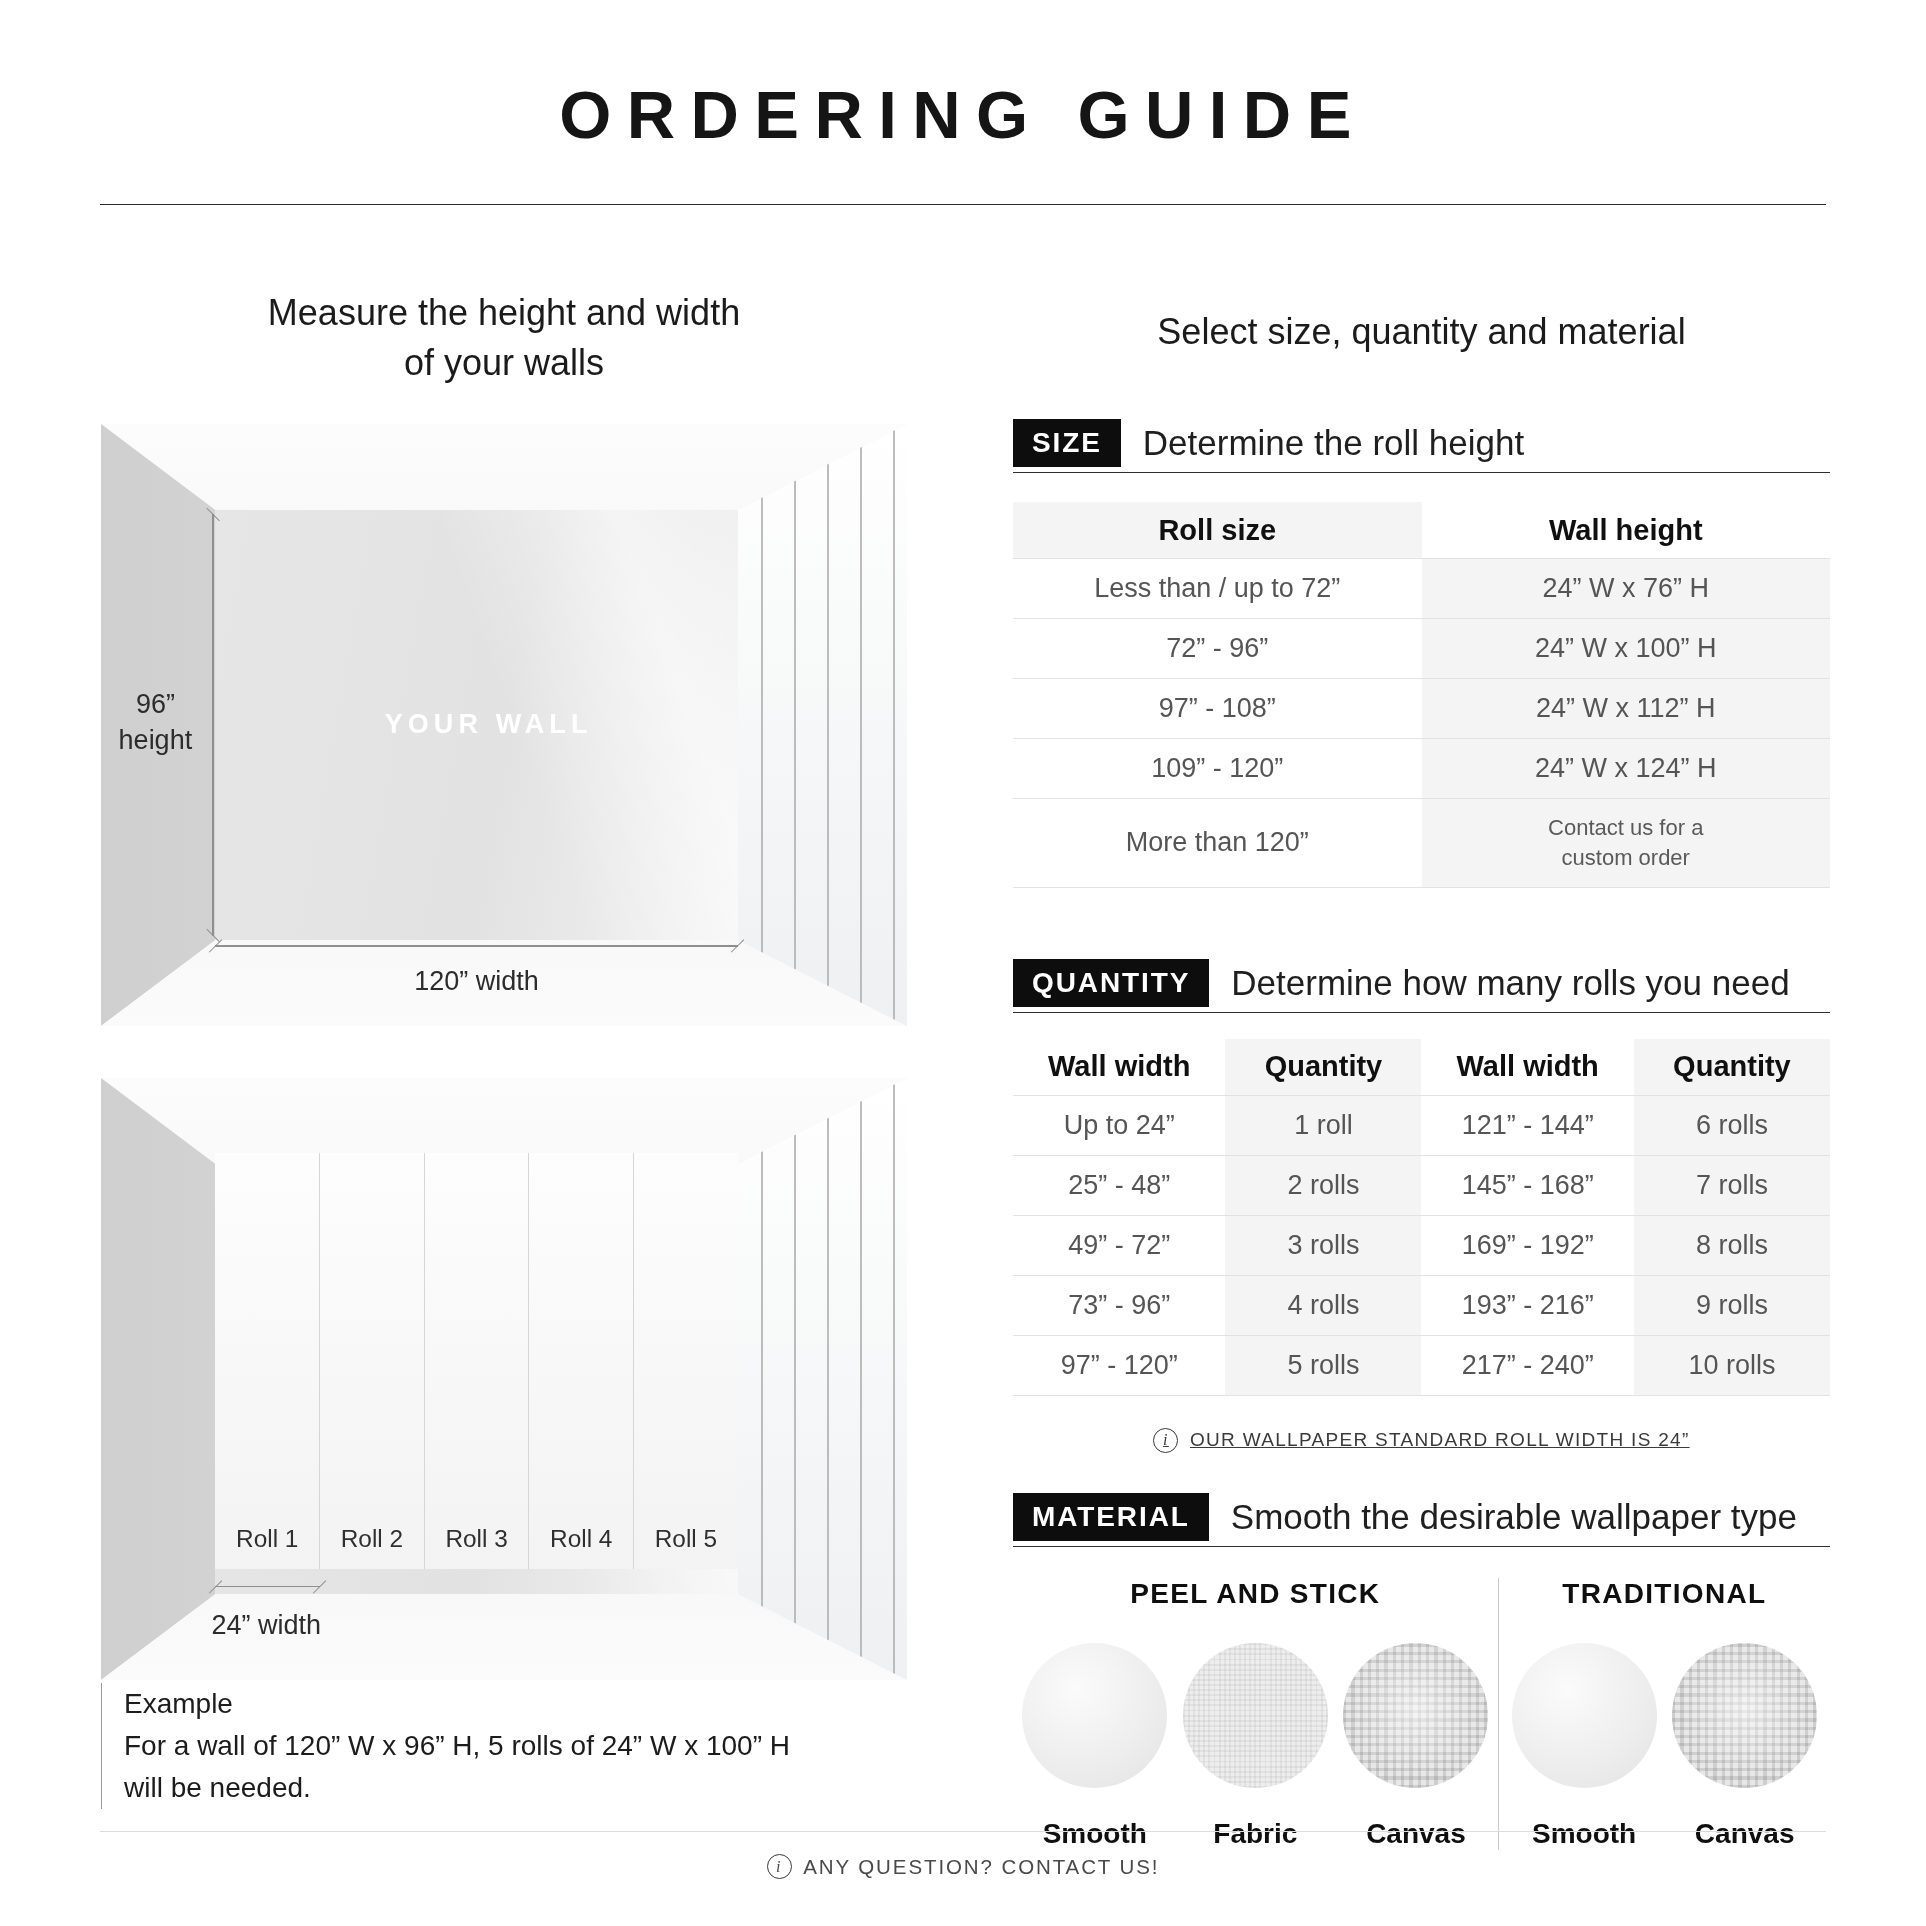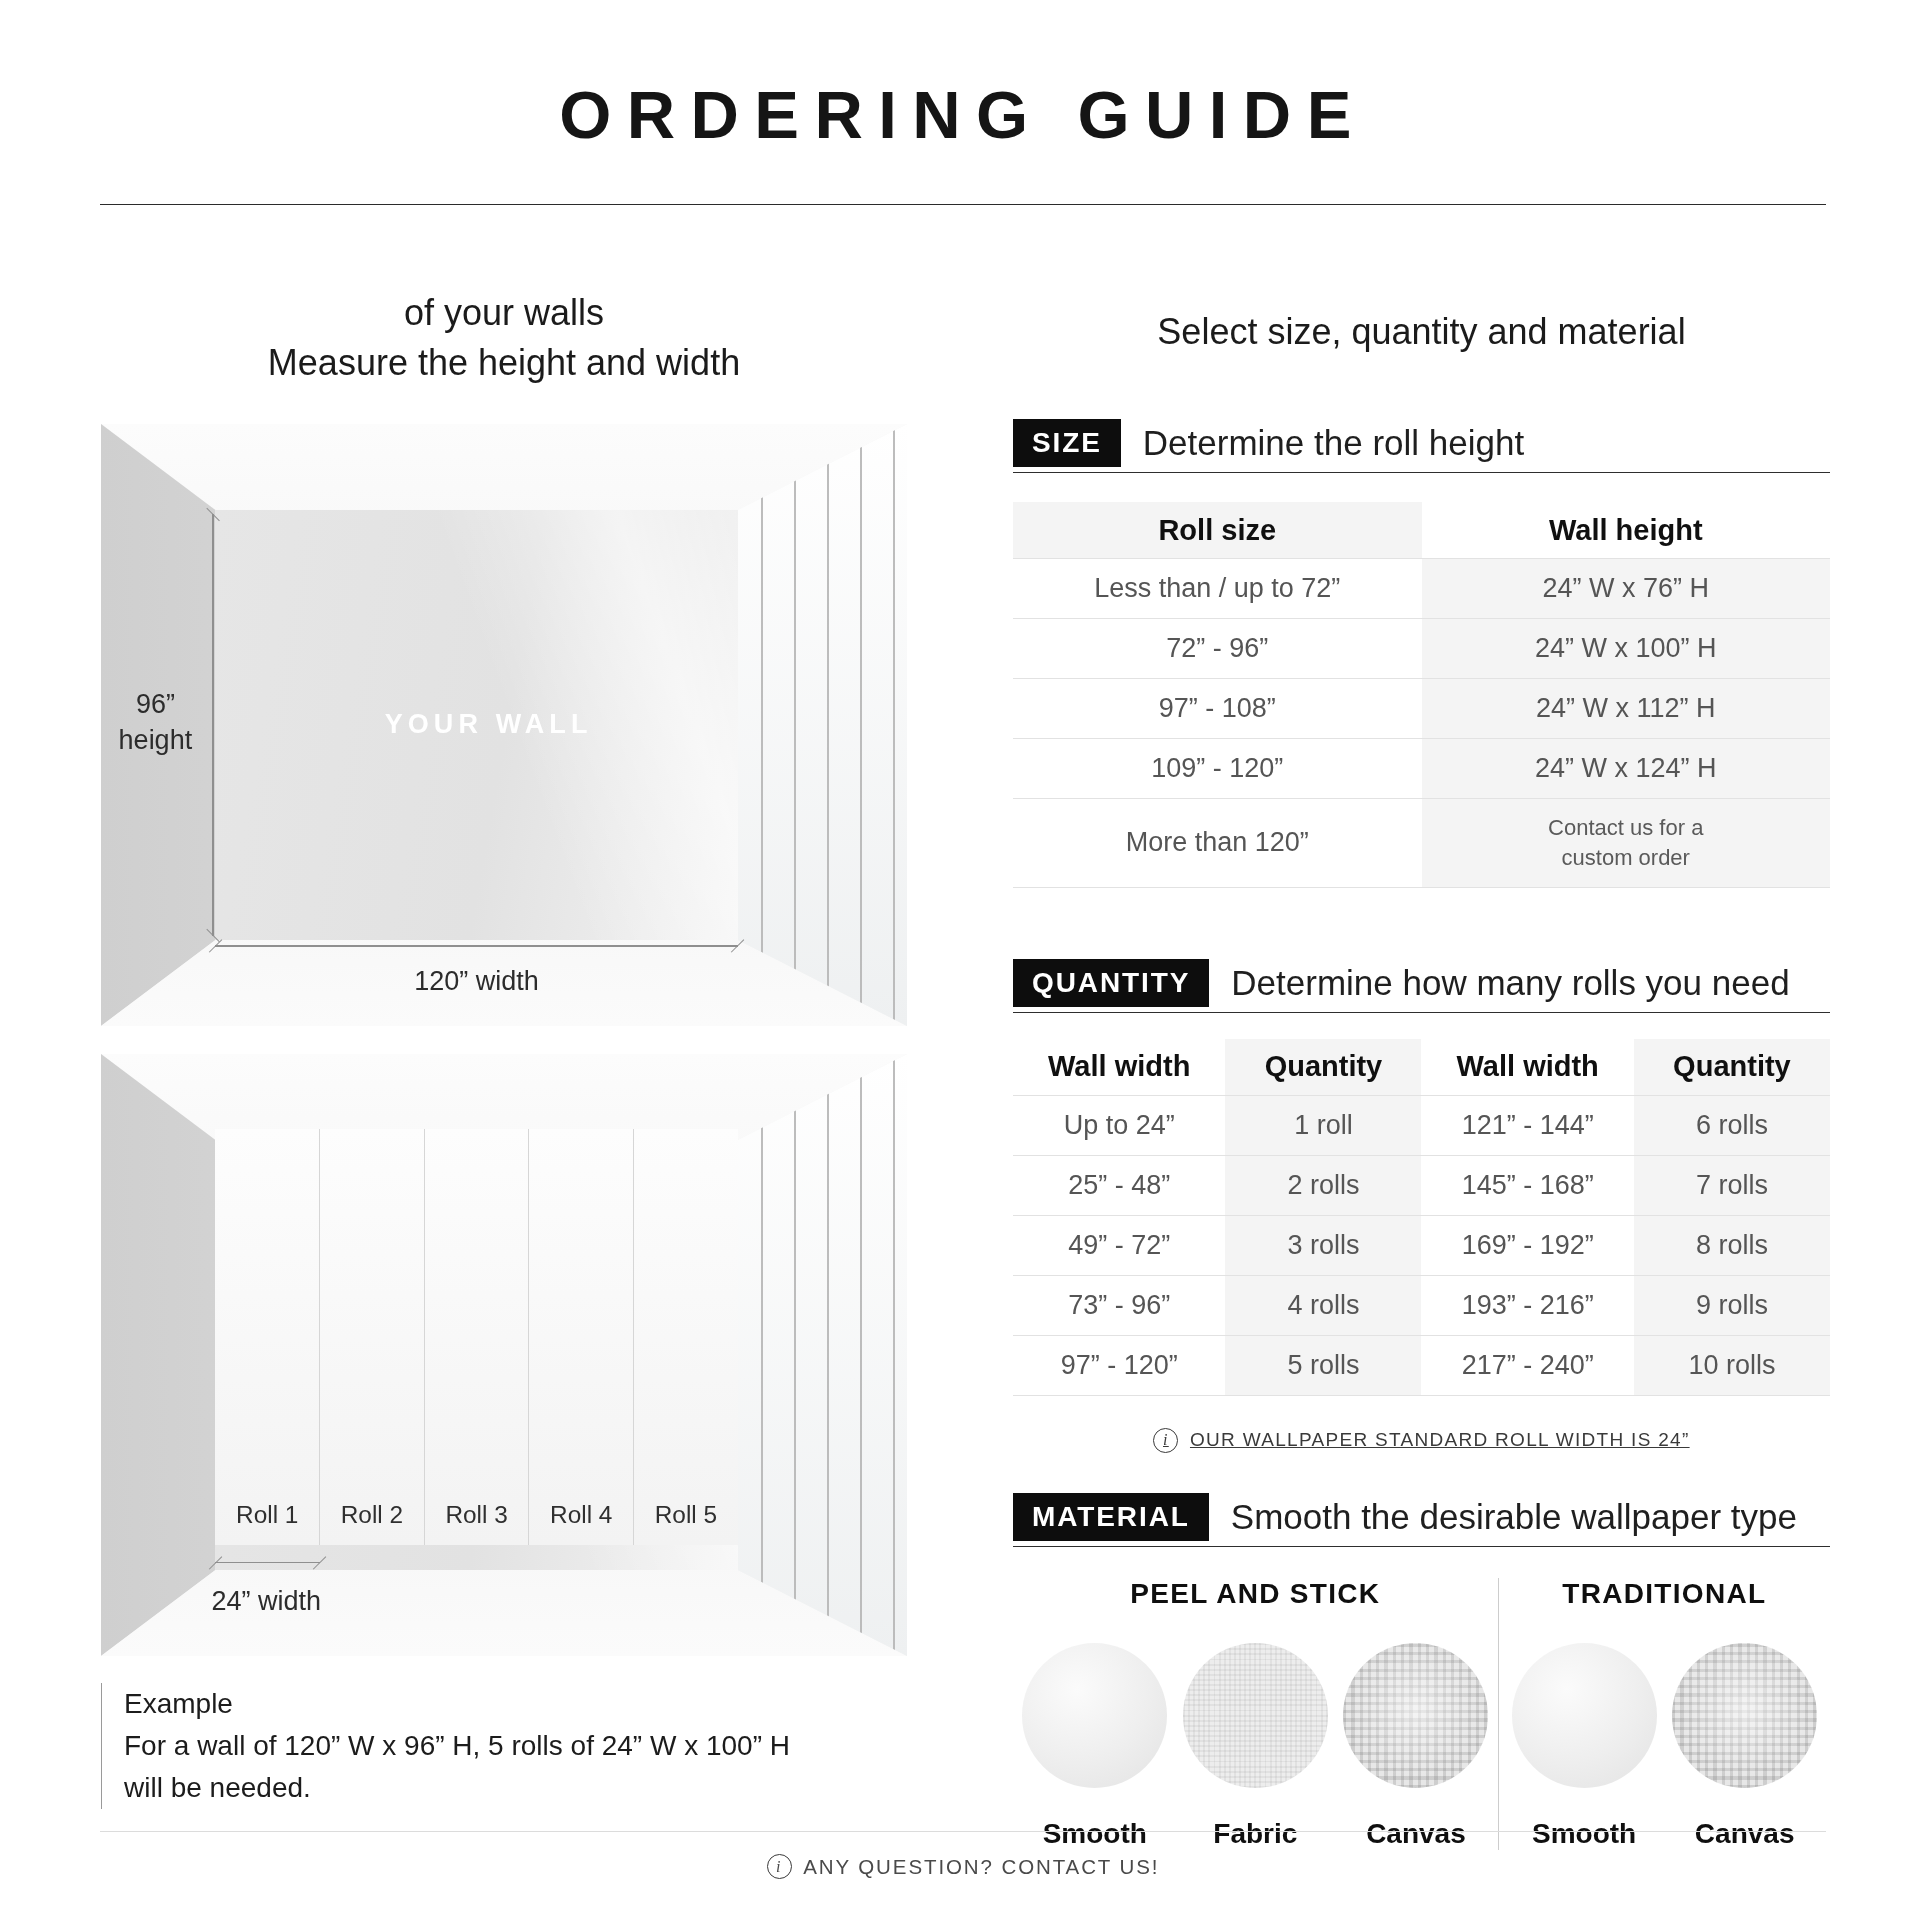--- a/index.html
+++ b/index.html
@@ -14,21 +14,21 @@
     font-size:67px;letter-spacing:15.4px;color:#151515;font-weight:600;
   }
   .top-rule{position:absolute;left:100px;right:100px;top:204px;border-top:1.9px solid #2b2b2b;}
 
   .col-heading{position:absolute;text-align:center;font-size:36px;color:#1b1b1b;line-height:1.4;font-weight:500;}
   #left-heading{left:101px;width:806px;top:288px;}
   #right-heading{left:1013px;width:817px;top:307px;}
 
   
   .room{position:absolute;left:101px;width:806px;height:602px;background:#f4f4f4;overflow:hidden;}
-  #room1{top:424px;} #room2{top:1054px;text-decoration:underline;}
+  #room1{top:424px;} #room2{top:1078px;text-decoration:underline;}
   .room .ceiling{position:absolute;inset:0;background:linear-gradient(180deg,#fcfcfc 0%,#e9e9e9 100%);
     clip-path:polygon(0% 0%,100% 0%,79% 14.3%,14.2% 14.3%);}
   .room .wall-left{position:absolute;inset:0;background:linear-gradient(90deg,#cfcfcf,#e6e6e6);
     clip-path:polygon(0% 0%,14.2% 14.3%,14.2% 85.7%,0% 100%);}
   .room .floor{position:absolute;inset:0;background:linear-gradient(180deg,#e8e8e8,#fbfbfb);
     clip-path:polygon(14.2% 85.7%,79% 85.7%,100% 100%,0% 100%);}
   .room .wall-right{position:absolute;inset:0;
     clip-path:polygon(79% 14.3%,100% 0%,100% 100%,79% 85.7%);
     background-image:repeating-linear-gradient(90deg,rgba(185,185,185,0.95) 0 1.9px,rgba(255,255,255,0) 1.9px 33px),
                      linear-gradient(180deg,#ffffff 0%,#eef0f1 100%);}
@@ -108,22 +108,22 @@
   .footer{position:absolute;left:0;right:0;top:1854px;display:flex;justify-content:center;align-items:center;
     gap:11.6px;font-size:20.5px;letter-spacing:1.9px;color:#4a4a4a;}
 </style>
 </head>
 <body>
 
 <div class="page-title">ORDERING GUIDE</div>
 <div class="top-rule"></div>
 
 <div class="col-heading" id="left-heading">
+  <div>Measure the height and width</div>
   <div>of your walls</div>
-  <div>Measure the height and width</div>
 </div>
 
 <div class="room" id="room1">
   <div class="ceiling"></div>
   <div class="wall-left"></div>
   <div class="floor"></div>
   <div class="wall-right"></div>
   <div class="wall-back">
     <div class="light"></div>
     <div class="your-wall">YOUR WALL</div>

